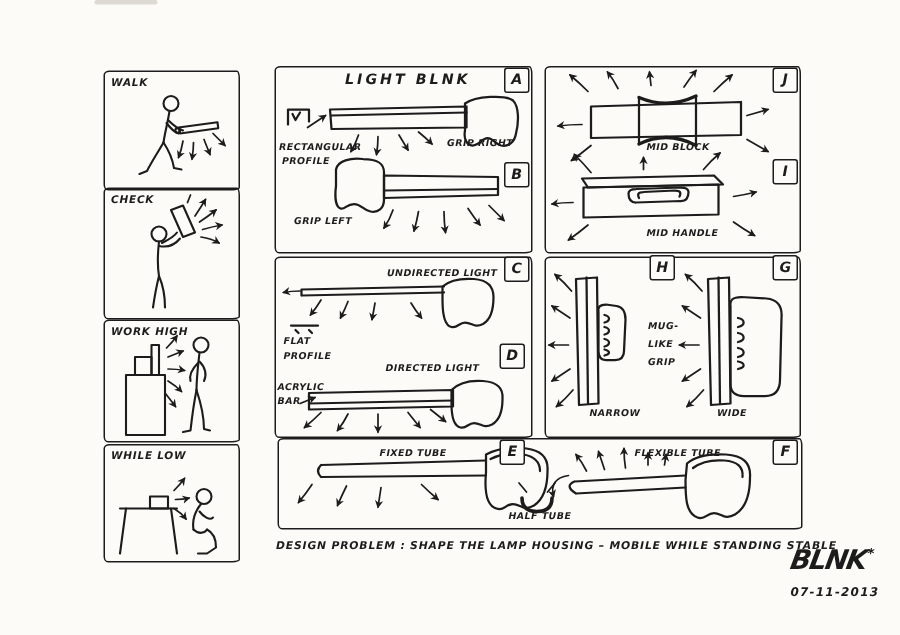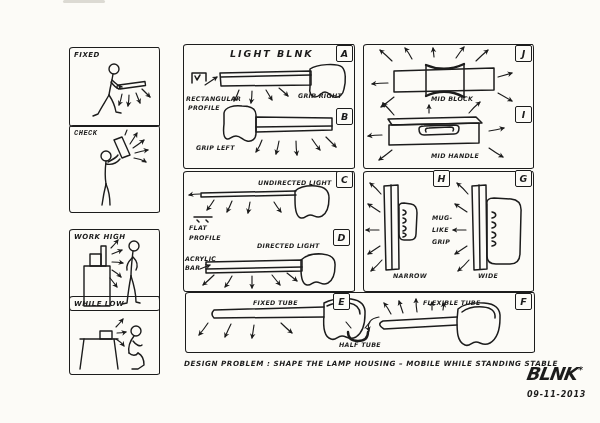--- a/index.html
+++ b/index.html
@@ -22,21 +22,21 @@
   <defs>
     <marker id="ah" viewBox="0 0 10 10" refX="7" refY="5" markerWidth="5.5" markerHeight="5.5" orient="auto-start-reverse">
       <path d="M0,0.6 L8.5,5 L0,9.4 L2.6,5 Z" fill="#1c1c1c"></path>
     </marker>
   </defs>
 </svg>
 
 <div class="smudge"></div>
 
 <div class="panel" style="left:69px;top:47px;width:89px;height:78px;">
-  <span class="hw" style="left:4px;top:4px;">FIXED</span>
+  <span class="hw" style="left:4px;top:4px;">WALK</span>
   <svg class="sk" viewBox="0 0 89 78">
     <g fill="none" stroke="#1c1c1c" stroke-width="1.4" stroke-linecap="round" stroke-linejoin="round">
       <circle cx="44" cy="21" r="5"></circle>
       <path d="M43,26 C42,33 40,40 39,47"></path>
       <path d="M42,32 C46,36 49,38 52,39"></path>
       <path d="M41,34 C44,38 46,40 49,41"></path>
       <path d="M49,37 L75,33.5 L75.5,37.5 L50,41 Z"></path>
       <circle cx="48.5" cy="39" r="1.6"></circle>
       <path d="M39,47 C35,54 31,60 28,66 M28,66 L23,68"></path>
       <path d="M39,47 C43,53 45,58 46,64 M46,64 L51,65"></path>
@@ -44,42 +44,42 @@
         <path d="M52,46 Q51,52 49,57" marker-end="url(#ah)"></path>
         <path d="M59,47 Q59,52 58,58" marker-end="url(#ah)"></path>
         <path d="M66,45 Q68,50 70,55" marker-end="url(#ah)"></path>
         <path d="M72,41 Q76,45 80,49" marker-end="url(#ah)"></path>
       </g>
     </g>
   </svg>
 </div>
 
 <div class="panel" style="left:69px;top:125px;width:89px;height:86px;">
-  <span class="hw" style="left:4px;top:4px;font-family:Liberation Mono, monospace;">CHECK</span>
+  <span class="hw" style="left:4px;top:4px;">CHECK</span>
   <svg class="sk" viewBox="0 0 89 86">
     <g fill="none" stroke="#1c1c1c" stroke-width="1.4" stroke-linecap="round" stroke-linejoin="round">
       <circle cx="36" cy="30" r="5"></circle>
       <path d="M44,14 L52,11 L60,29 L52,32 Z"></path>
       <path d="M38,36 C42,34 46,32 48,29"></path>
       <path d="M36,38 C41,39 46,38 50,33"></path>
       <path d="M36,35 C35,44 35,52 36,58"></path>
       <path d="M36,58 C34,66 33,72 32,79"></path>
       <path d="M36,58 C39,65 40,72 40,79"></path>
       <g stroke-width="1.15">
         <path d="M60,18 Q64,12 67,7" marker-end="url(#ah)"></path>
         <path d="M63,22 Q69,18 74,14" marker-end="url(#ah)"></path>
         <path d="M65,27 Q72,25 78,24" marker-end="url(#ah)"></path>
         <path d="M64,32 Q71,33 76,36" marker-end="url(#ah)"></path>
         <path d="M55,9 L57,4"></path>
       </g>
     </g>
   </svg>
 </div>
 
-<div class="panel" style="left:69px;top:213px;width:89px;height:80px;margin-top:16px;">
+<div class="panel" style="left:69px;top:213px;width:89px;height:80px;">
   <span class="hw" style="left:4px;top:4px;">WORK HIGH</span>
   <svg class="sk" viewBox="0 0 89 80">
     <g fill="none" stroke="#1c1c1c" stroke-width="1.4" stroke-linecap="round" stroke-linejoin="round">
       <path d="M14,36 L40,36 L40,76 L14,76 Z"></path>
       <path d="M20,24 L31,24 L31,36 L20,36 Z"></path>
       <path d="M31,16 L36,16 L36,36 L31,36 Z"></path>
       <circle cx="64" cy="16" r="5"></circle>
       <path d="M63,21 C62,30 61,38 61,46"></path>
       <path d="M62,28 C58,32 56,36 57,40"></path>
       <path d="M63,27 C67,31 68,36 66,40"></path>
@@ -284,13 +284,13 @@
 <div class="tag" style="left:333px;top:229px;">D</div>
 <div class="tag" style="left:333px;top:293px;">E</div>
 <div class="tag" style="left:515px;top:293px;">F</div>
 <div class="tag" style="left:515px;top:45px;">J</div>
 <div class="tag" style="left:515px;top:106px;">I</div>
 <div class="tag" style="left:433px;top:170px;">H</div>
 <div class="tag" style="left:515px;top:170px;">G</div>
 
 <span class="hw footerline" style="left:184px;top:360px;">DESIGN PROBLEM : SHAPE THE LAMP HOUSING  –  MOBILE WHILE STANDING STABLE</span>
 <span class="hw sig" style="left:527px;top:365px;"><span>BLNK</span><sup style="font-size:9px;">*</sup></span>
-<span class="hw date" style="left:527px;top:391px;">09-11-2013</span>
+<span class="hw date" style="left:527px;top:391px;">07-11-2013</span>
 
 </body></html>

